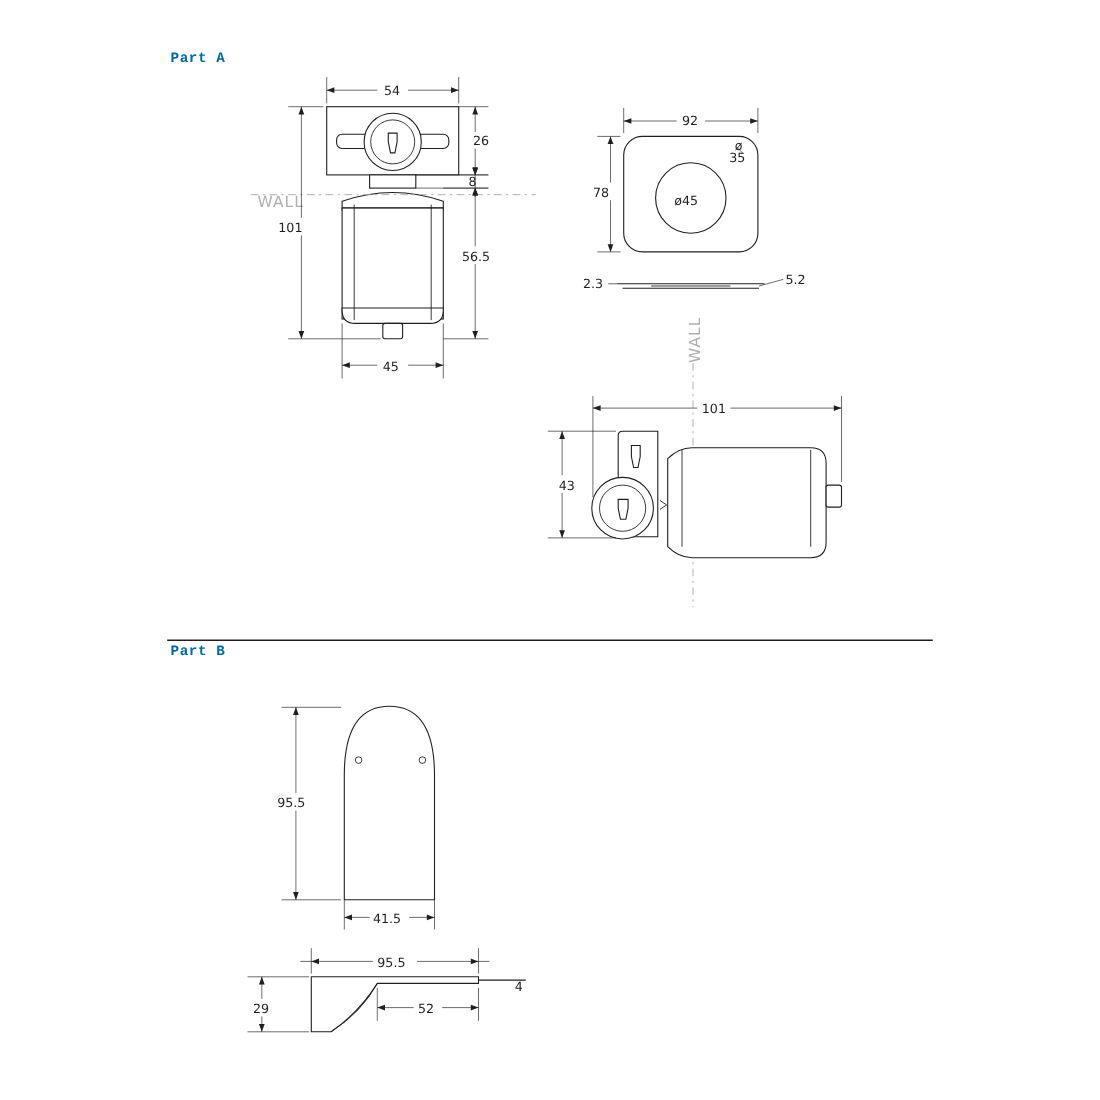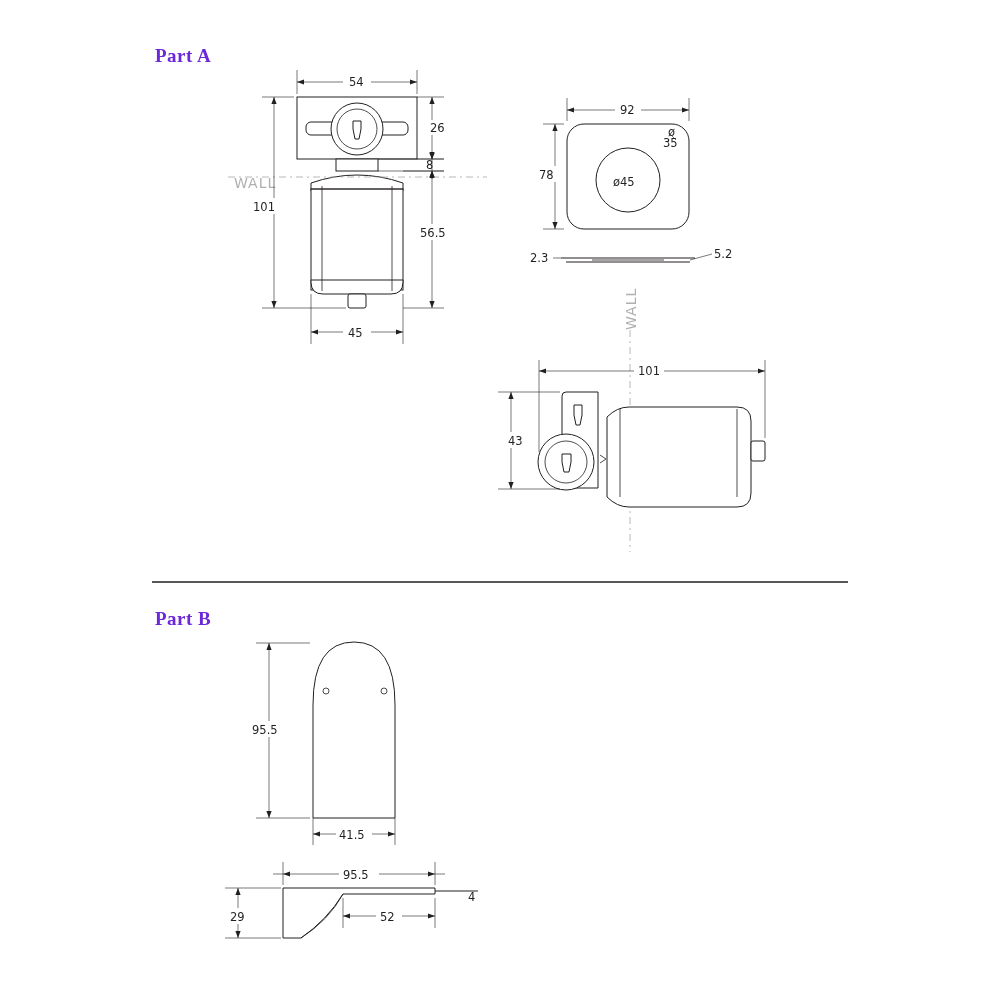--- a/index.html
+++ b/index.html
@@ -14,28 +14,28 @@
     font-family: "DejaVu Sans", sans-serif;
     color: #231f20;
     overflow: hidden;
   }
   .page {
     position: absolute;
     inset: 0;
   }
   .section-title {
     position: absolute;
-    font-family: Liberation Serif, serif;
-    font-size: 19px;
+    font-family: Liberation Mono, monospace;
+    font-size: 13px;
     font-weight: 700;
     letter-spacing: 0.5px;
-    color: #6d28d9;
+    color: #0369a1;
   }
   #title-part-a { left: 155px; top: 45px; }
-  #title-part-b { left: 155px; top: 608px; }
+  #title-part-b { left: 155px; top: 584px; }
 
   svg.drawing {
     position: absolute;
     left: 0;
     top: 0;
     width: 1000px;
     height: 1000px;
   }
   .ln { stroke: #231f20; stroke-width: 1; fill: none; }
   .ln-thin { stroke: #231f20; stroke-width: 0.8; fill: none; }

